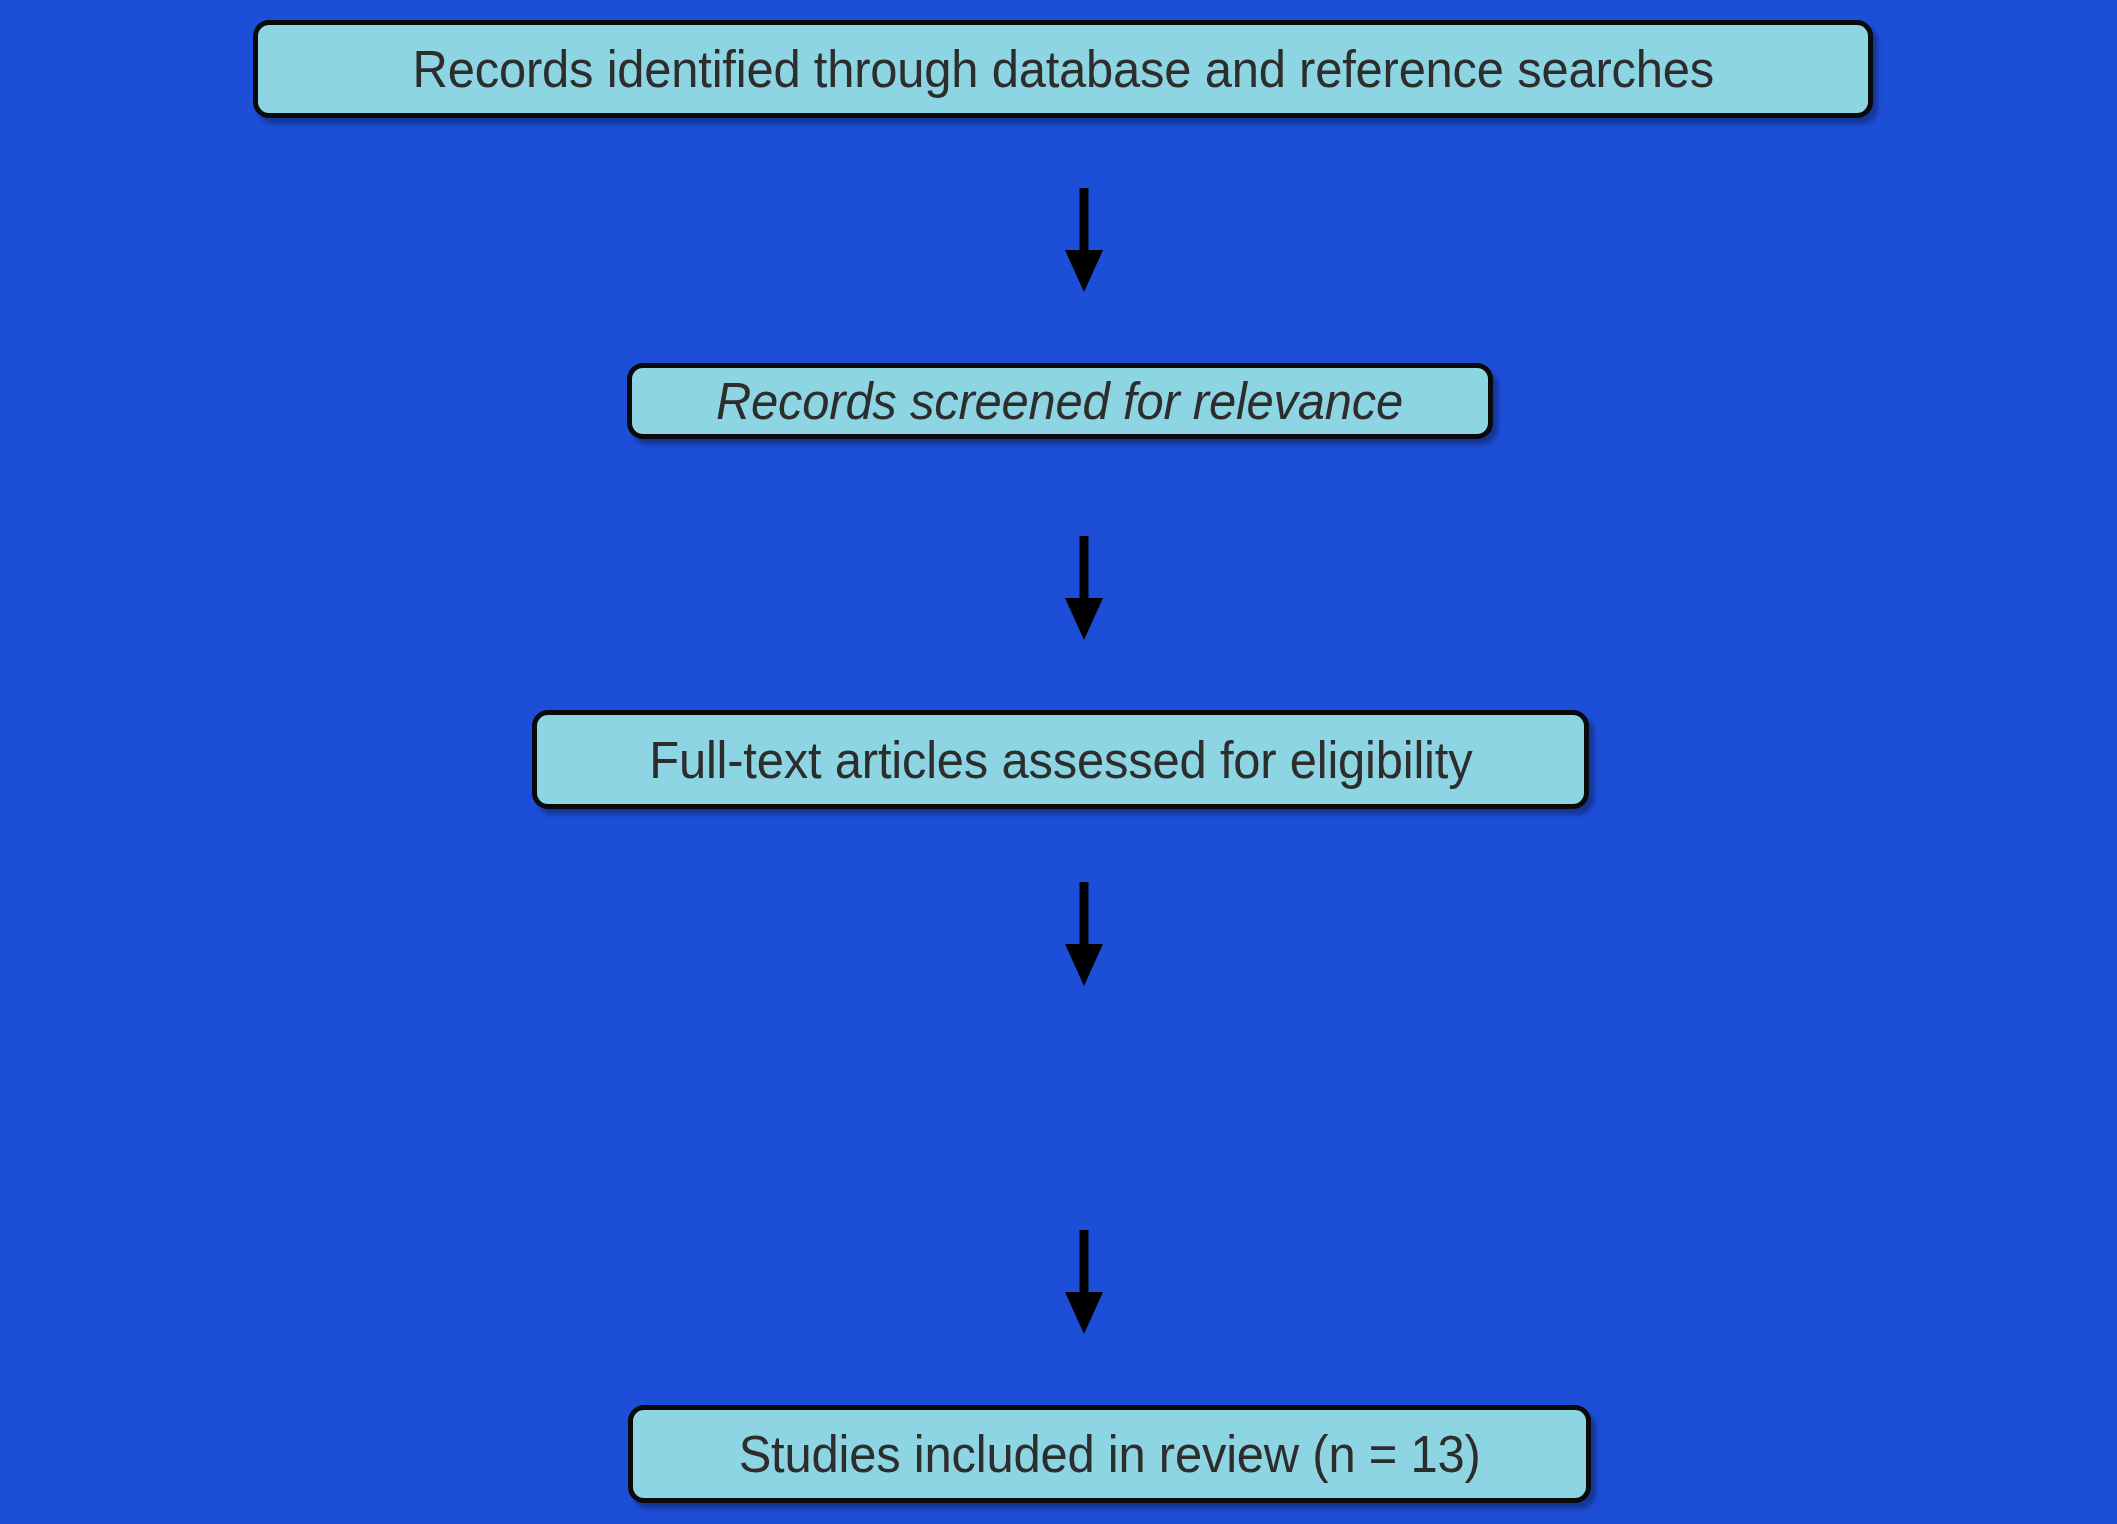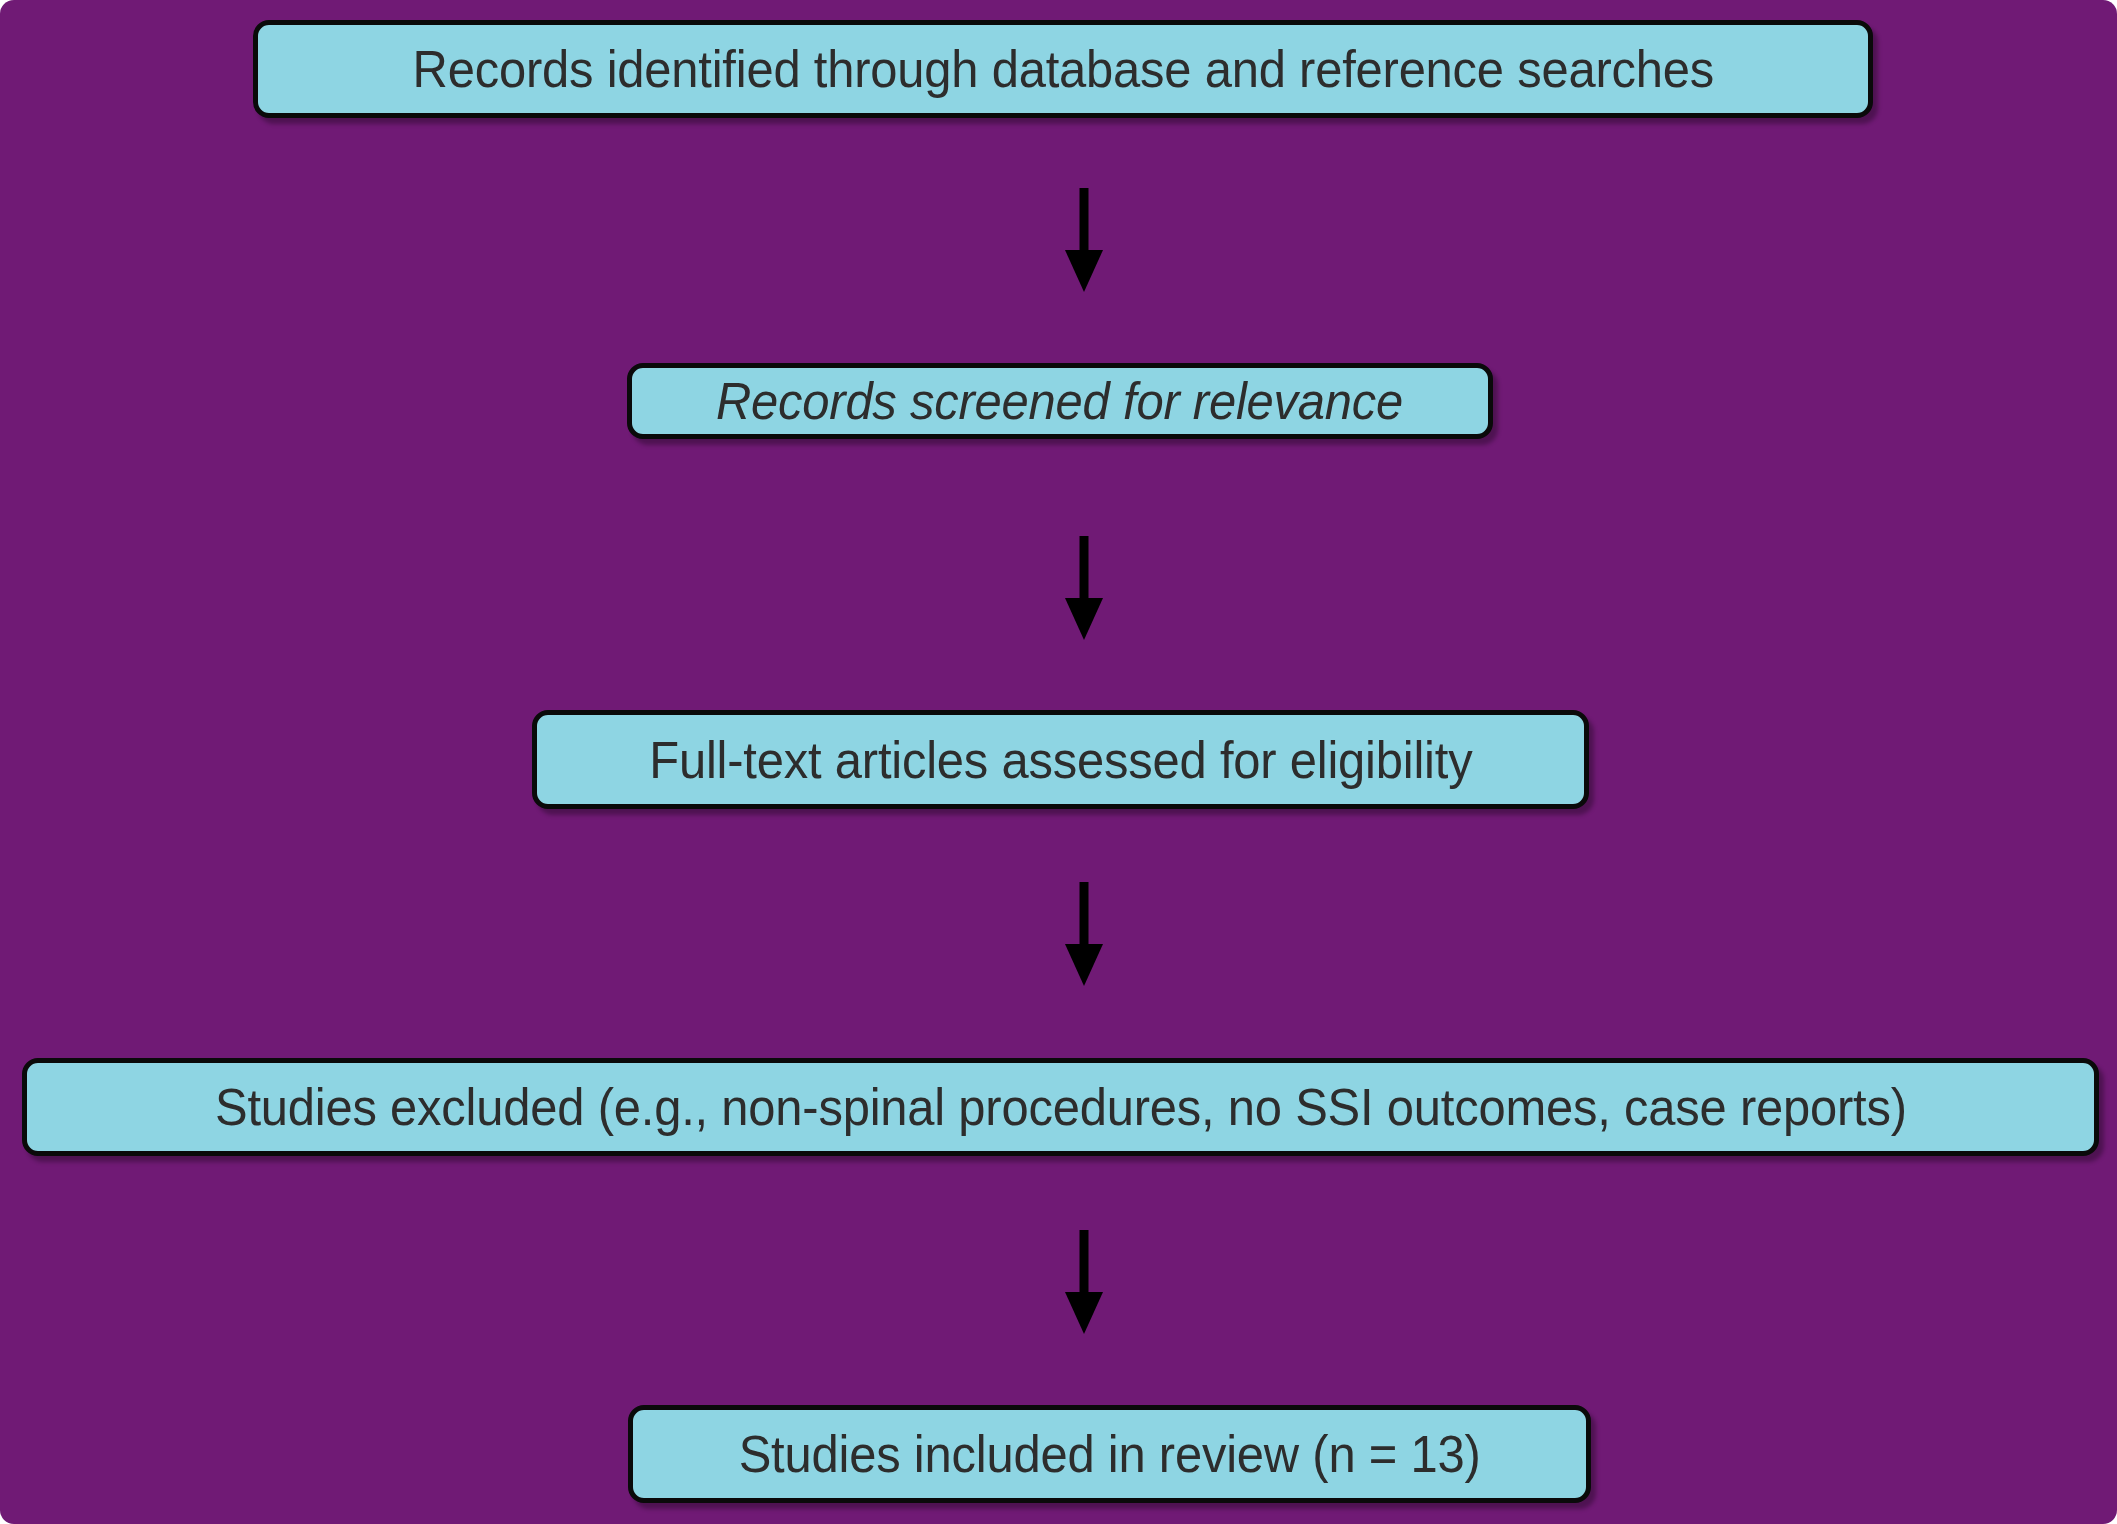--- a/index.html
+++ b/index.html
@@ -11,22 +11,21 @@
     width: 2117px;
     height: 1524px;
     font-family: "Liberation Sans", "DejaVu Sans", sans-serif;
     overflow: hidden;
   }
 
   #flow-canvas {
     position: relative;
     width: 2117px;
     height: 1524px;
-    background: #701a75;
-    border-radius: 14px;
+    background: #1d4ed8;
   }
 
   
   .node {
     position: absolute;
     box-sizing: border-box;
     background: #8ed5e3;
     border: 5px solid #0a0a0a;
     border-radius: 16px;
     display: flex;
@@ -97,23 +96,20 @@
     <span class="node-label">Full-text articles assessed for eligibility</span>
   </div>
 
   <div class="arrow" id="arrow-3">
     <svg width="44" height="106" viewBox="0 0 44 106">
       <line x1="22" y1="0" x2="22" y2="74" stroke="#000000" stroke-width="9"></line>
       <polygon points="22,104 3,62 41,62" fill="#000000"></polygon>
     </svg>
   </div>
 
-  <div class="node" id="node-4">
-    <span class="node-label">Studies excluded (e.g., non-spinal procedures, no SSI outcomes, case reports)</span>
-  </div>
 
   <div class="arrow" id="arrow-4">
     <svg width="44" height="106" viewBox="0 0 44 106">
       <line x1="22" y1="0" x2="22" y2="74" stroke="#000000" stroke-width="9"></line>
       <polygon points="22,104 3,62 41,62" fill="#000000"></polygon>
     </svg>
   </div>
 
   <div class="node" id="node-5">
     <span class="node-label">Studies included in review (n = 13)</span>

